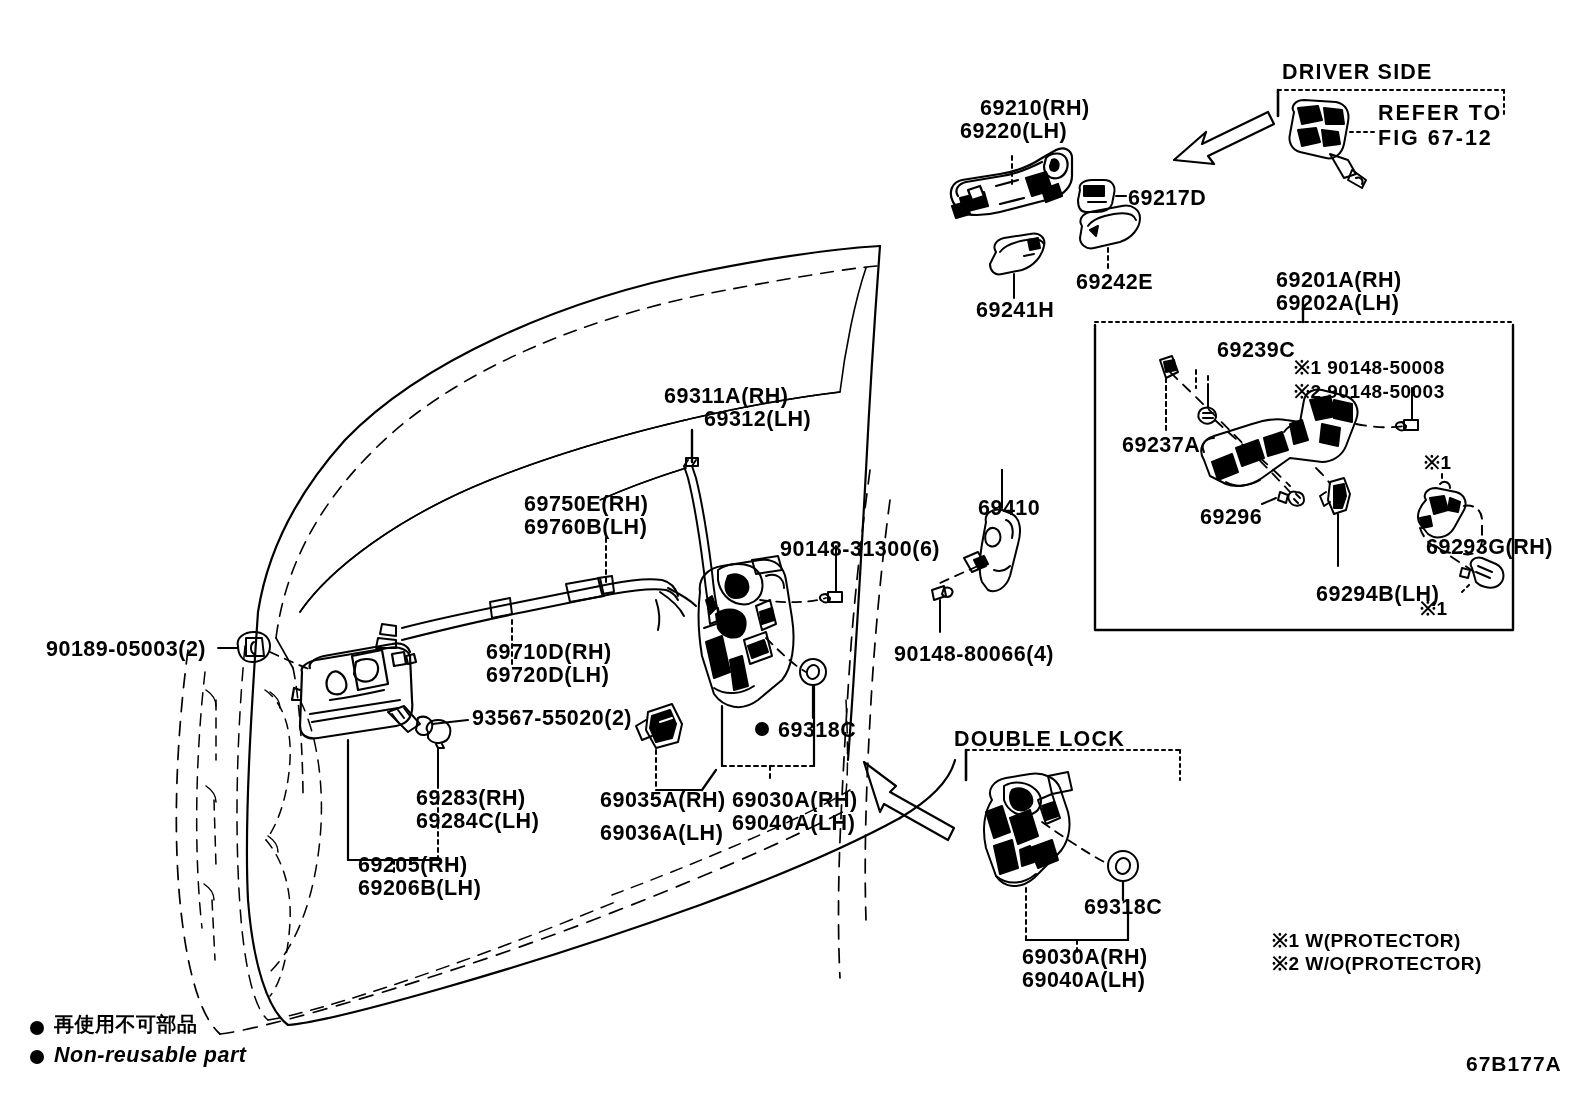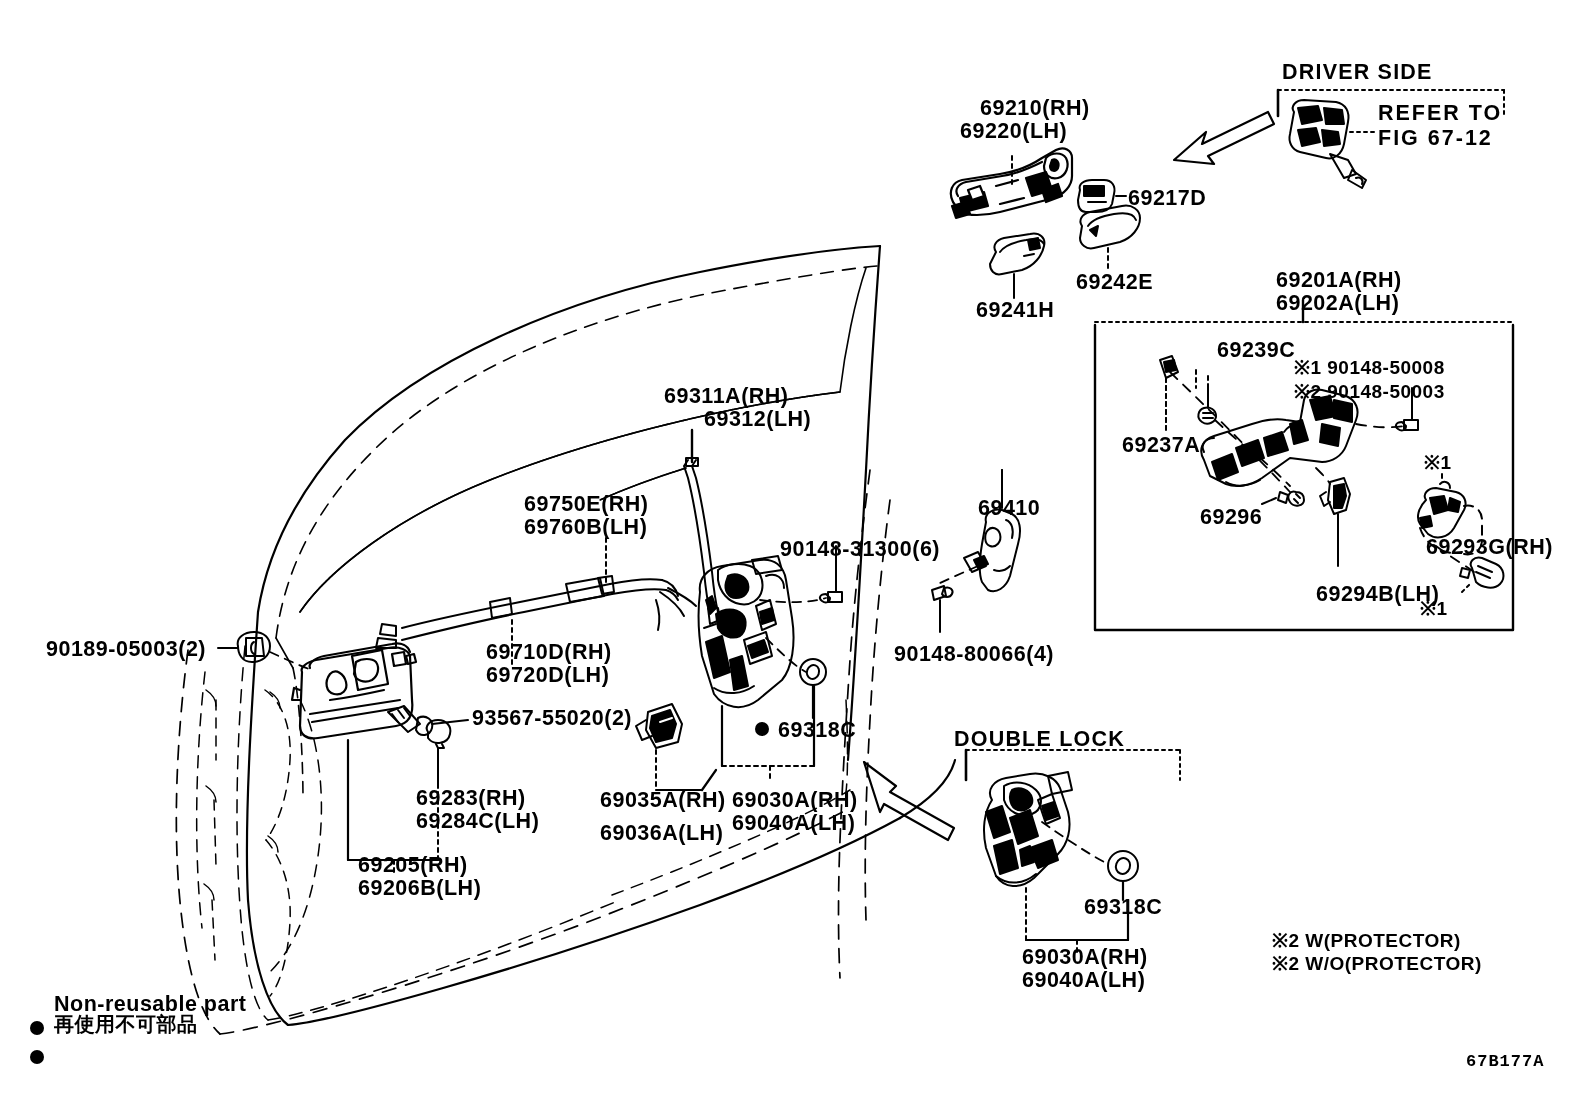--- a/index.html
+++ b/index.html
@@ -4,21 +4,21 @@
 <style>
   html,body{margin:0;padding:0;background:#ffffff;}
   body{width:1592px;height:1099px;overflow:hidden;font-family:"Liberation Sans",sans-serif;}
   #root{position:relative;width:1592px;height:1099px;background:#fff;}
   .lbl{position:absolute;font-family:"Liberation Sans",sans-serif;font-weight:bold;color:#000;white-space:pre;line-height:1.13;letter-spacing:0.5px;}
   .pn{font-size:21.5px;}
   .small{font-size:19px;}
   .jp{font-family:"DejaVu Sans",sans-serif;font-size:20px;font-weight:bold;}
   .dot{position:absolute;width:14px;height:14px;border-radius:50%;background:#000;}
   svg{position:absolute;left:0;top:0;}
-  .code{position:absolute;font-family:Liberation Mono, monospace;font-weight:bold;font-size:17px;letter-spacing:1px;}
+  .code{position:absolute;font-family:Liberation Sans, sans-serif;font-weight:bold;font-size:21px;letter-spacing:1px;}
 </style>
 </head>
 <body>
 
 <div id="root">
 
   <svg width="1592" height="1099" viewBox="0 0 1592 1099">
     <g fill="none" stroke="#000" stroke-width="2.1" stroke-linecap="round" stroke-linejoin="round">
 
       <path d="M258,612 C252,700 244,820 248,900 C253,965 268,1010 288,1025
@@ -469,23 +469,23 @@
   <div class="lbl pn" style="left:732px;top:811px;">69040A(LH)</div>
 
   <div class="dot" style="left:755px;top:722px;"></div>
   <div class="lbl pn" style="left:778px;top:718px;">69318C</div>
 
   <div class="lbl pn" style="left:954px;top:727px;letter-spacing:1.2px;">DOUBLE LOCK</div>
   <div class="lbl pn" style="left:1084px;top:895px;">69318C</div>
   <div class="lbl pn" style="left:1022px;top:945px;">69030A(RH)</div>
   <div class="lbl pn" style="left:1022px;top:968px;">69040A(LH)</div>
 
-  <div class="lbl small" style="left:1272px;top:930px;">※2 W(PROTECTOR)</div>
+  <div class="lbl small" style="left:1272px;top:930px;">※1 W(PROTECTOR)</div>
   <div class="lbl small" style="left:1272px;top:953px;">※2 W/O(PROTECTOR)</div>
 
   <div class="dot" style="left:30px;top:1021px;"></div>
   <div class="lbl jp" style="left:54px;top:1013px;">再使用不可部品</div>
   <div class="dot" style="left:30px;top:1050px;"></div>
-  <div class="lbl pn" style="left:54px;top:992px;">Non-reusable part</div>
+  <div class="lbl pn" style="left:54px;top:1043px;font-style:italic;">Non-reusable part</div>
 
   <div class="lbl code" style="left:1466px;top:1052px;">67B177A</div>
 
 </div>
 
 </body></html>

